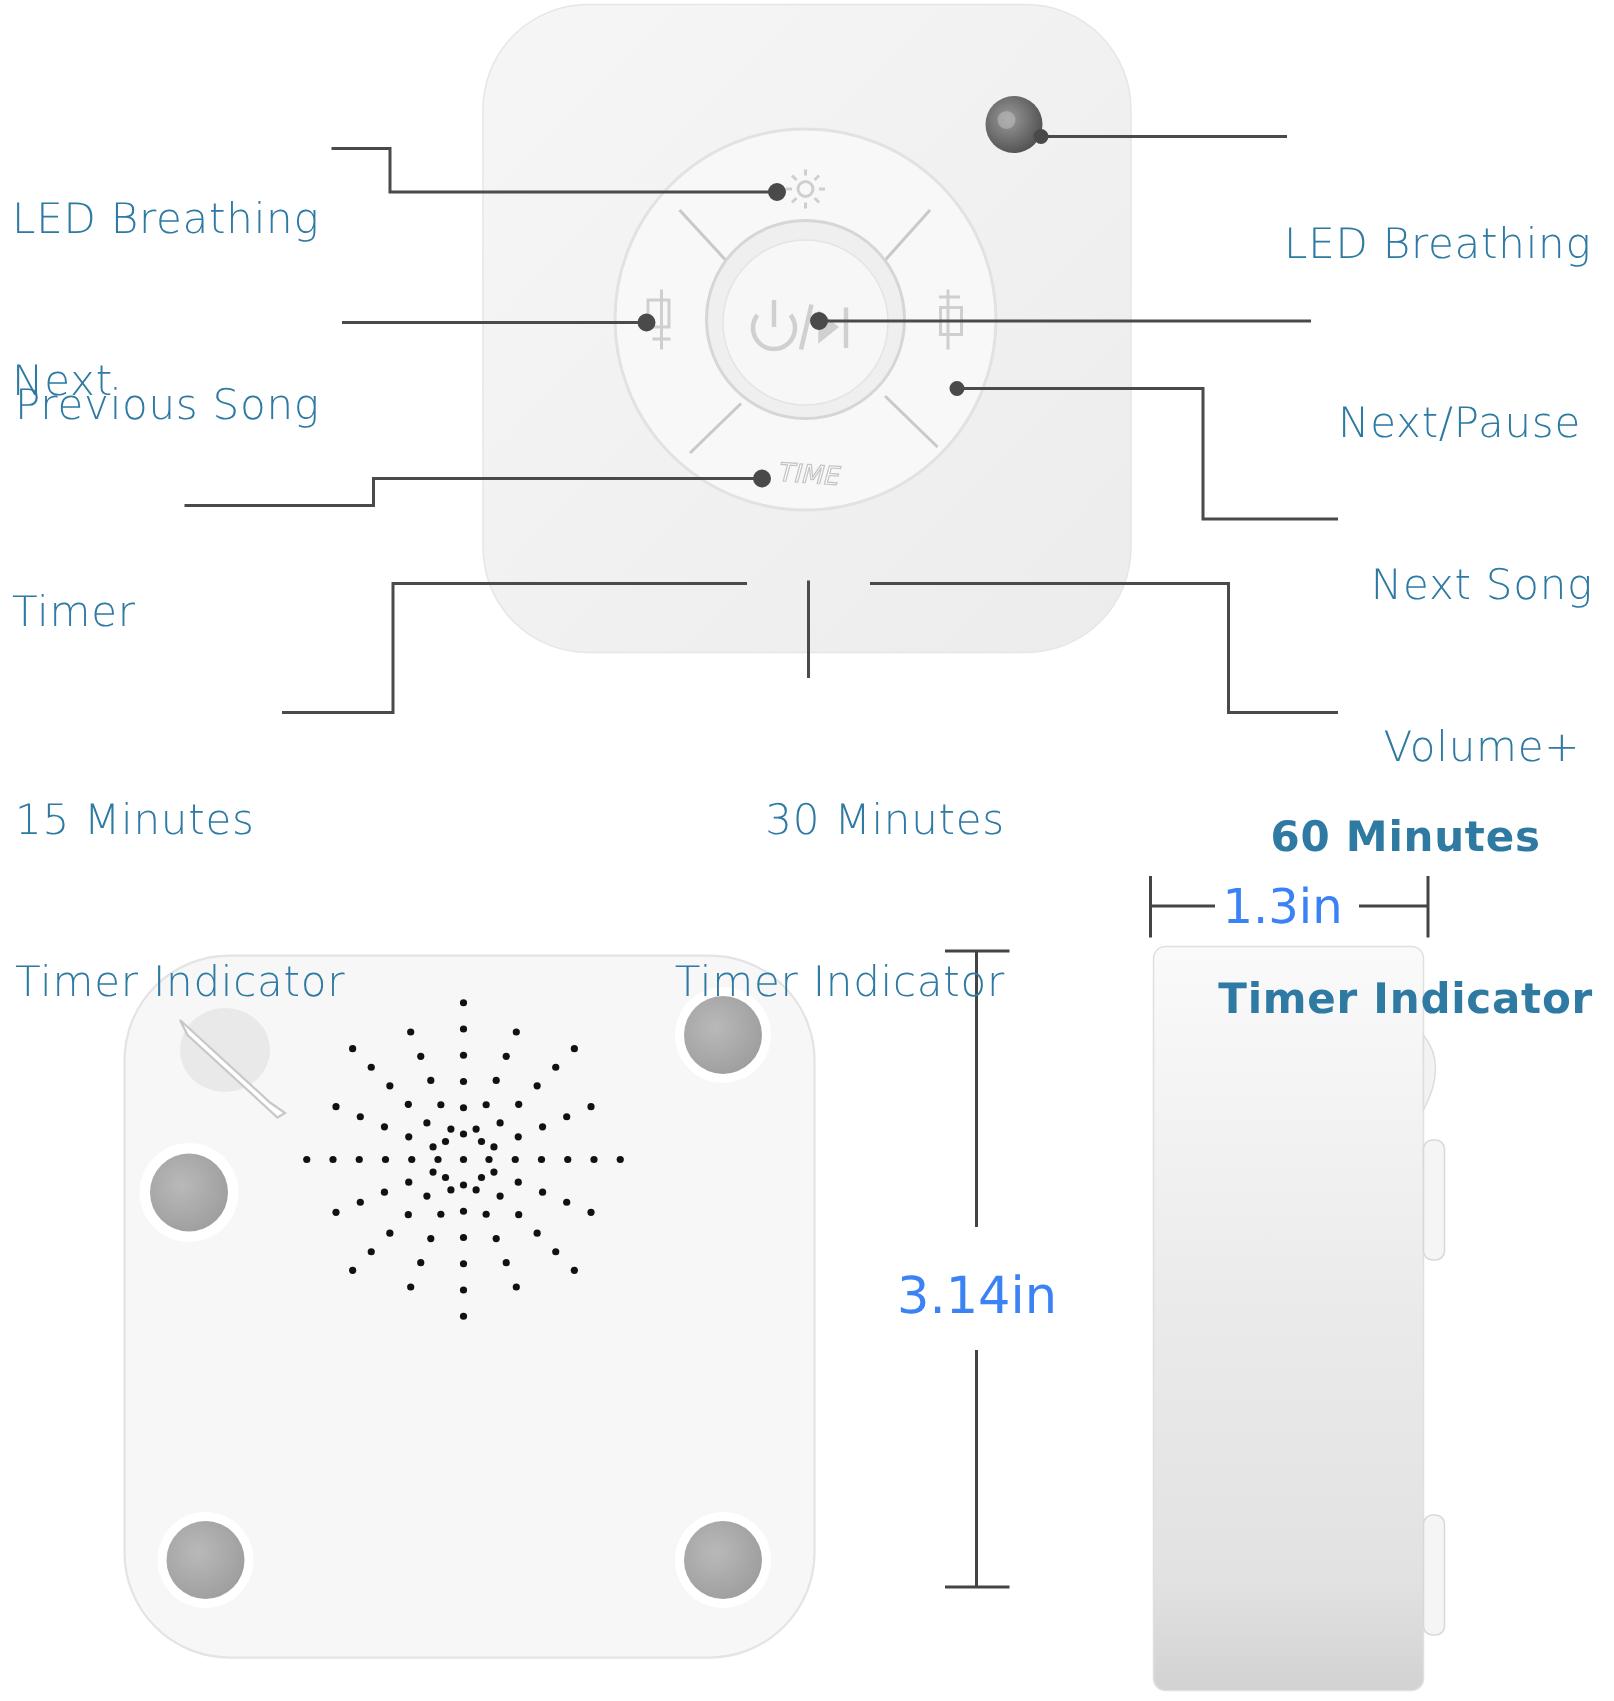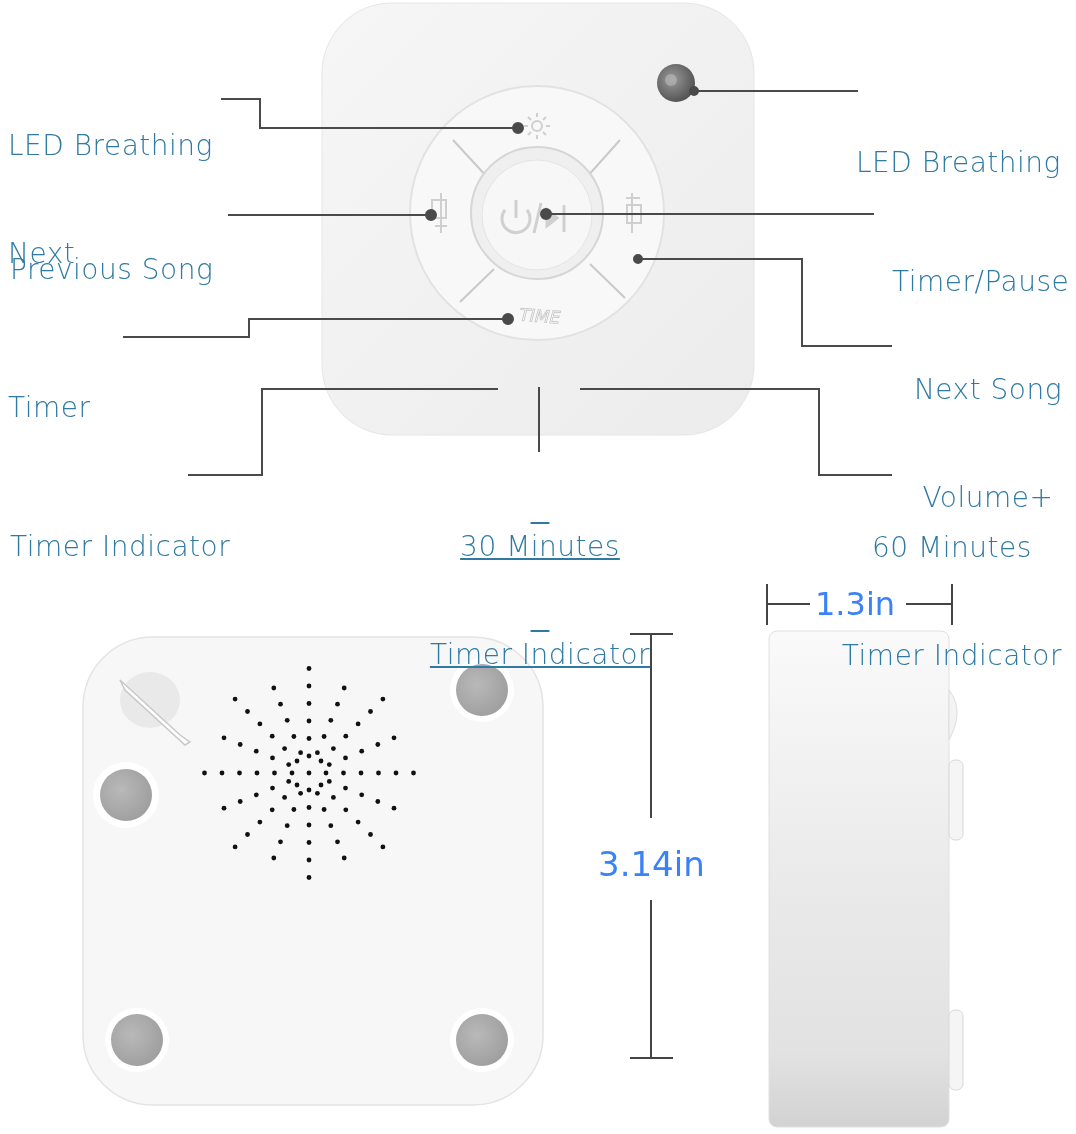--- a/index.html
+++ b/index.html
@@ -1,19 +1,19 @@
 <!DOCTYPE html>
 <html><head>
 <meta charset="utf-8">
 <style>
   html,body{margin:0;padding:0;background:#ffffff;}
   body{width:1076px;height:1134px;position:relative;overflow:hidden;font-family:"DejaVu Sans","Liberation Sans",sans-serif;}
   .label{position:absolute;color:#2e7aa3;font-size:28px;line-height:36px;letter-spacing:0.5px;white-space:pre;font-weight:300;}
   .label.right{text-align:center;}
-  .label.center{text-align:center;text-decoration:underline;}
+  .label.center{text-align:right;}
   .dim-text{position:absolute;color:#3b82f6;font-size:34px;line-height:36px;font-weight:400;}
   svg{position:absolute;left:0;top:0;}
 </style>
 </head>
 <body>
 
 <svg width="1076" height="1134" viewBox="0 0 1076 1134">
   <defs>
     <linearGradient id="frontGrad" x1="0" y1="0" x2="1" y2="1">
       <stop offset="0" stop-color="#f6f6f6"></stop>
@@ -251,40 +251,41 @@
 
 <div class="label" style="left:856px;top:73px;">
   <div>LED Breathing</div>
 </div>
 
 <div class="label" style="left:10px;top:180px;">
   <div>Previous Song</div>
 </div>
 
 <div class="label" style="left:892px;top:192px;">
-  <div>Timer/Pause</div>
+  <div>Next/Pause</div>
 </div>
 
 <div class="label" style="left:8px;top:318px;">
   <div>Timer</div>
 </div>
 
 <div class="label right" style="right:14px;top:300px;">
   <div>Next Song</div>
   <div>Volume+</div>
 </div>
 
 <div class="label" style="left:10px;top:457px;">
+  <div>15 Minutes</div>
   <div>Timer Indicator</div>
 </div>
 
 <div class="label center" style="left:410px;width:260px;top:457px;">
   <div>30 Minutes</div>
   <div>Timer Indicator</div>
 </div>
 
-<div class="label right" style="right:14px;top:458px;">
+<div class="label right" style="right:14px;top:468px;font-weight:bold;">
   <div>60 Minutes</div>
   <div>Timer Indicator</div>
 </div>
 
 <div class="dim-text" style="left:815px;top:586px;font-size:32px;">1.3in</div>
 <div class="dim-text" style="left:598px;top:846px;">3.14in</div>
 
 </body></html>

